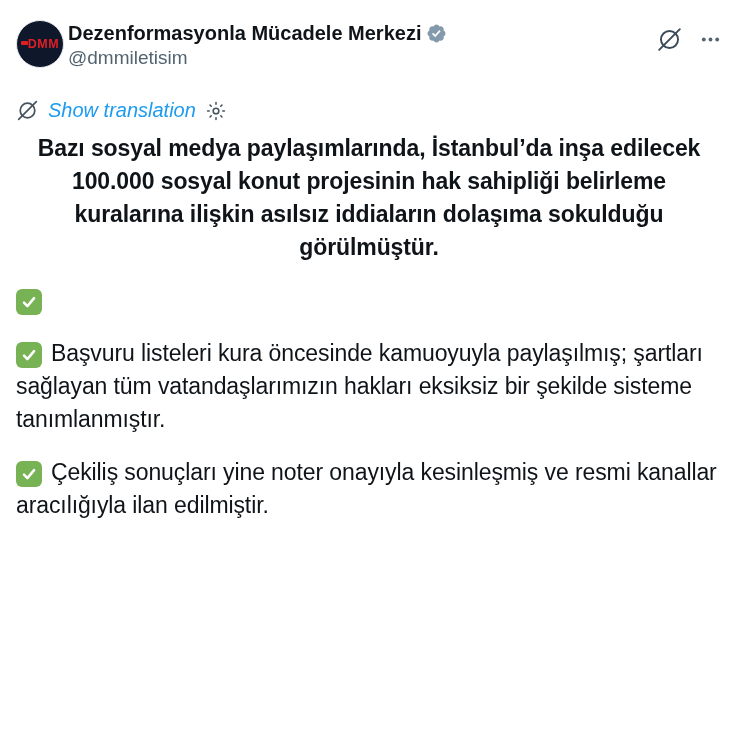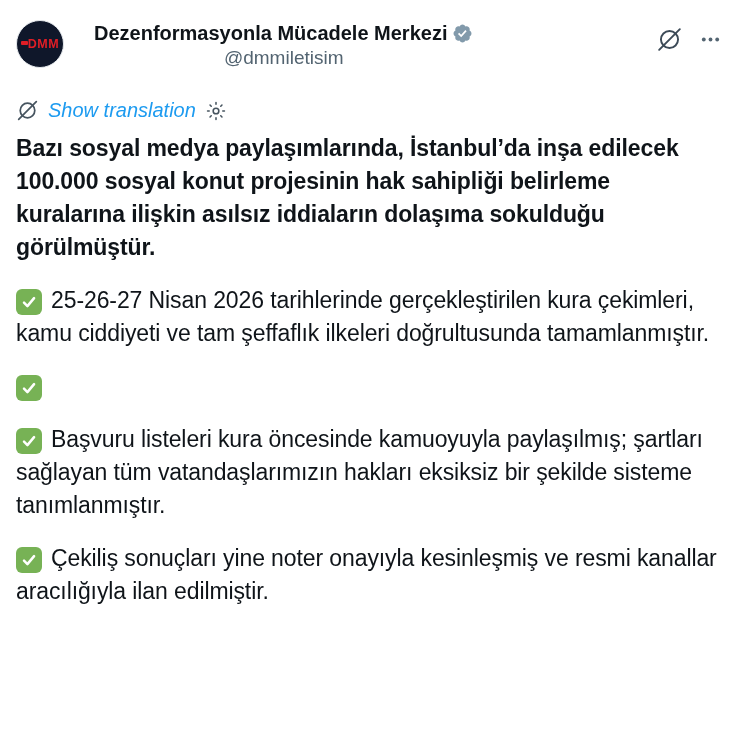--- a/index.html
+++ b/index.html
@@ -20,21 +20,21 @@
     display: flex; flex-direction: row; align-items: center; justify-content: center;
     flex: 0 0 48px; cursor: pointer; position: relative;
   }
   .avatar .logo-mark {
     width: 7px; height: 4px; background: #e01e26; border-radius: 1px; margin-bottom: 2px;
   }
   .avatar .logo-text {
     color: #e01e26; font-weight: bold; font-size: 12.5px; letter-spacing: 0.5px;
     font-family: "Liberation Sans", sans-serif;
   }
-  .id-block { margin-left: 30px; padding-top: 1px; min-width: 0; text-align: center; }
+  .id-block { margin-left: 4px; padding-top: 1px; min-width: 0; }
   .name-row { display: flex; align-items: center; gap: 5px; }
   .display-name {
     font-size: 20px; font-weight: 700; line-height: 25px; color: #0f1419;
     white-space: nowrap; cursor: pointer;
   }
   .badge { width: 21px; height: 21px; display: inline-flex; cursor: pointer; }
   .handle { font-size: 19px; line-height: 24px; color: #536471; cursor: pointer; }
 
   .header-actions { margin-left: auto; display: flex; align-items: center; gap: 16px; padding-top: 6px; }
   .icon-btn { background: none; border: none; cursor: pointer; display: inline-flex; padding: 0; }
@@ -48,21 +48,21 @@
     font-size: 20px; color: #1d9bf0; text-decoration: none; cursor: pointer; line-height: 25px;
   }
   .gear-icon { width: 22px; height: 22px; color: #46545f; }
 
   
   .tweet-body { margin-top: 9px; }
   .tweet-body p {
     font-size: 23px; line-height: 33px; color: #0f1419;
     margin: 0 0 20px 0; letter-spacing: -0.1px;
   }
-  .tweet-body p.intro { font-weight: 700; }
+  .tweet-body p.intro { font-weight: 700; text-align: center; }
   .check-emoji {
     display: inline-flex; align-items: center; justify-content: center;
     width: 26px; height: 26px; border-radius: 6px; background: #77b255;
     vertical-align: -4px; margin-right: 9px;
   }
   .check-emoji svg { width: 20px; height: 20px; }
 </style>
 </head>
 <body>
 
@@ -116,25 +116,20 @@
         <circle cx="12" cy="12" r="3.1"></circle>
         <path d="M12 4.6V2.8M12 21.2v-1.8M19.4 12h1.8M2.8 12h1.8M17.2 6.8l1.3-1.3M5.5 18.5l1.3-1.3M17.2 17.2l1.3 1.3M5.5 5.5l1.3 1.3"></path>
       </svg>
     </button>
   </div>
 
   <div class="tweet-body">
     <p class="intro">Bazı sosyal medya paylaşımlarında, İstanbul’da inşa edilecek 100.000 sosyal konut projesinin hak sahipliği belirleme kuralarına ilişkin asılsız iddiaların dolaşıma sokulduğu görülmüştür.</p>
 
 
-    <p><span class="check-emoji">
-          <svg viewBox="0 0 24 24">
-            <path fill="none" stroke="#ffffff" stroke-width="3" stroke-linecap="round" stroke-linejoin="round" d="M6 12.8l4.1 4.2 8-9.6"></path>
-          </svg>
-        </span><span>25-26-27 Nisan 2026 tarihlerinde gerçekleştirilen kura çekimleri, kamu ciddiyeti ve tam şeffaflık ilkeleri doğrultusunda tamamlanmıştır.</span></p>
 
     <p><span class="check-emoji">
           <svg viewBox="0 0 24 24">
             <path fill="none" stroke="#ffffff" stroke-width="3" stroke-linecap="round" stroke-linejoin="round" d="M6 12.8l4.1 4.2 8-9.6"></path>
           </svg>
         </span></p>
 
     <p><span class="check-emoji">
           <svg viewBox="0 0 24 24">
             <path fill="none" stroke="#ffffff" stroke-width="3" stroke-linecap="round" stroke-linejoin="round" d="M6 12.8l4.1 4.2 8-9.6"></path>

